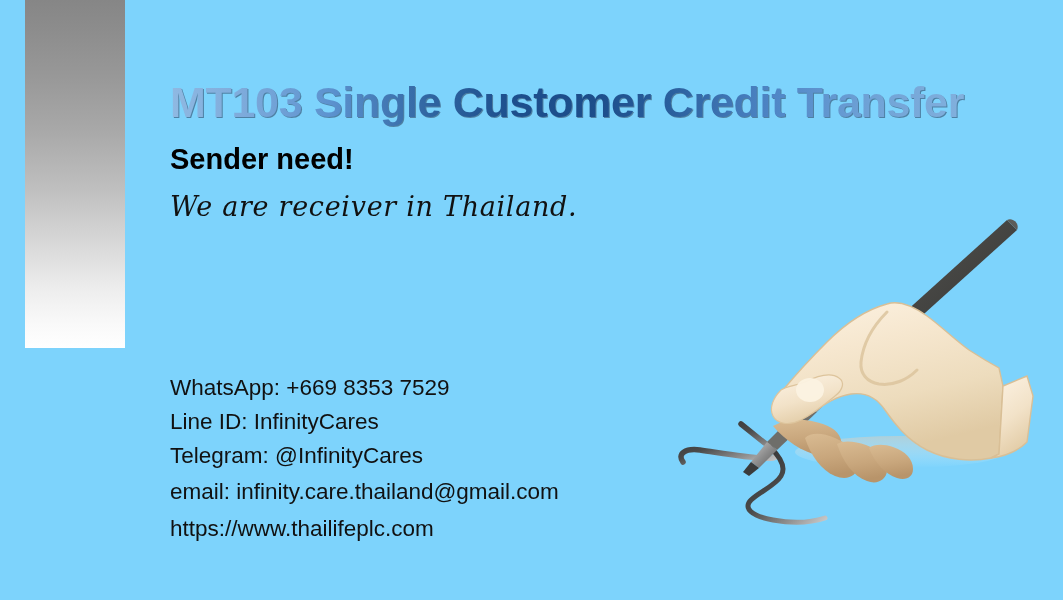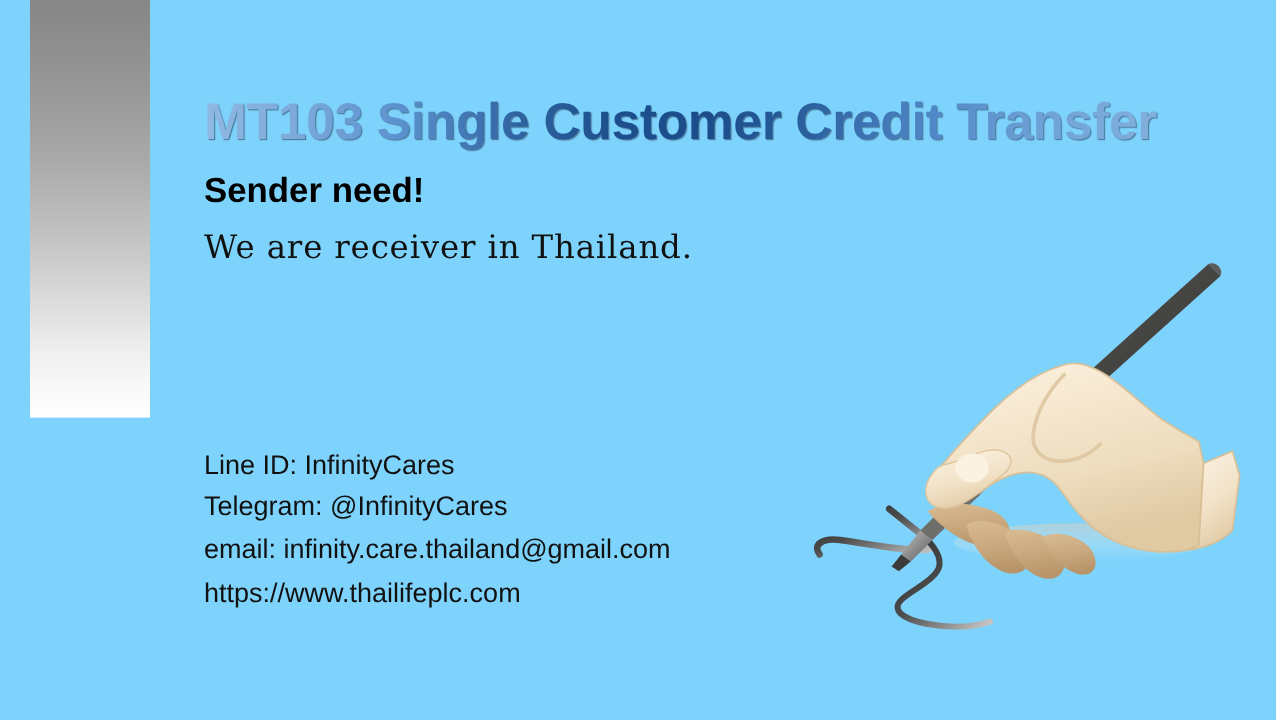--- a/index.html
+++ b/index.html
@@ -81,20 +81,21 @@
     font-family: "Liberation Sans", sans-serif;
     white-space: nowrap;
   }
 
   
   #subtitle {
     position: absolute;
     left: 170px;
     top: 191px;
     font-size: 27px;
+    font-style: italic;
     color: #111111;
     font-family: "DejaVu Serif", serif;
     letter-spacing: 0.7px;
     white-space: nowrap;
   }
 
   
   #contact {
     position: absolute;
     left: 170px;
@@ -128,20 +129,21 @@
 
   <div id="left-bar"></div>
 
   <div id="title">MT103 Single Customer Credit Transfer</div>
 
   <div id="headline">Sender need!</div>
 
   <div id="subtitle">We are receiver in Thailand.</div>
 
   <div id="contact">
+    <span class="cline">WhatsApp: +669 8353 7529</span>
     <span class="cline">Line ID: InfinityCares</span>
     <span class="cline">Telegram: @InfinityCares</span>
     <span class="cline spaced">email: infinity.care.thailand@gmail.com</span>
     <span class="cline spaced">https://www.thailifeplc.com</span>
   </div>
 
   <div id="illustration">
     <svg width="400" height="340" viewBox="0 0 400 340" xmlns="http://www.w3.org/2000/svg">
       <defs>
         <linearGradient id="skinMain" x1="0" y1="0" x2="0.35" y2="1">

